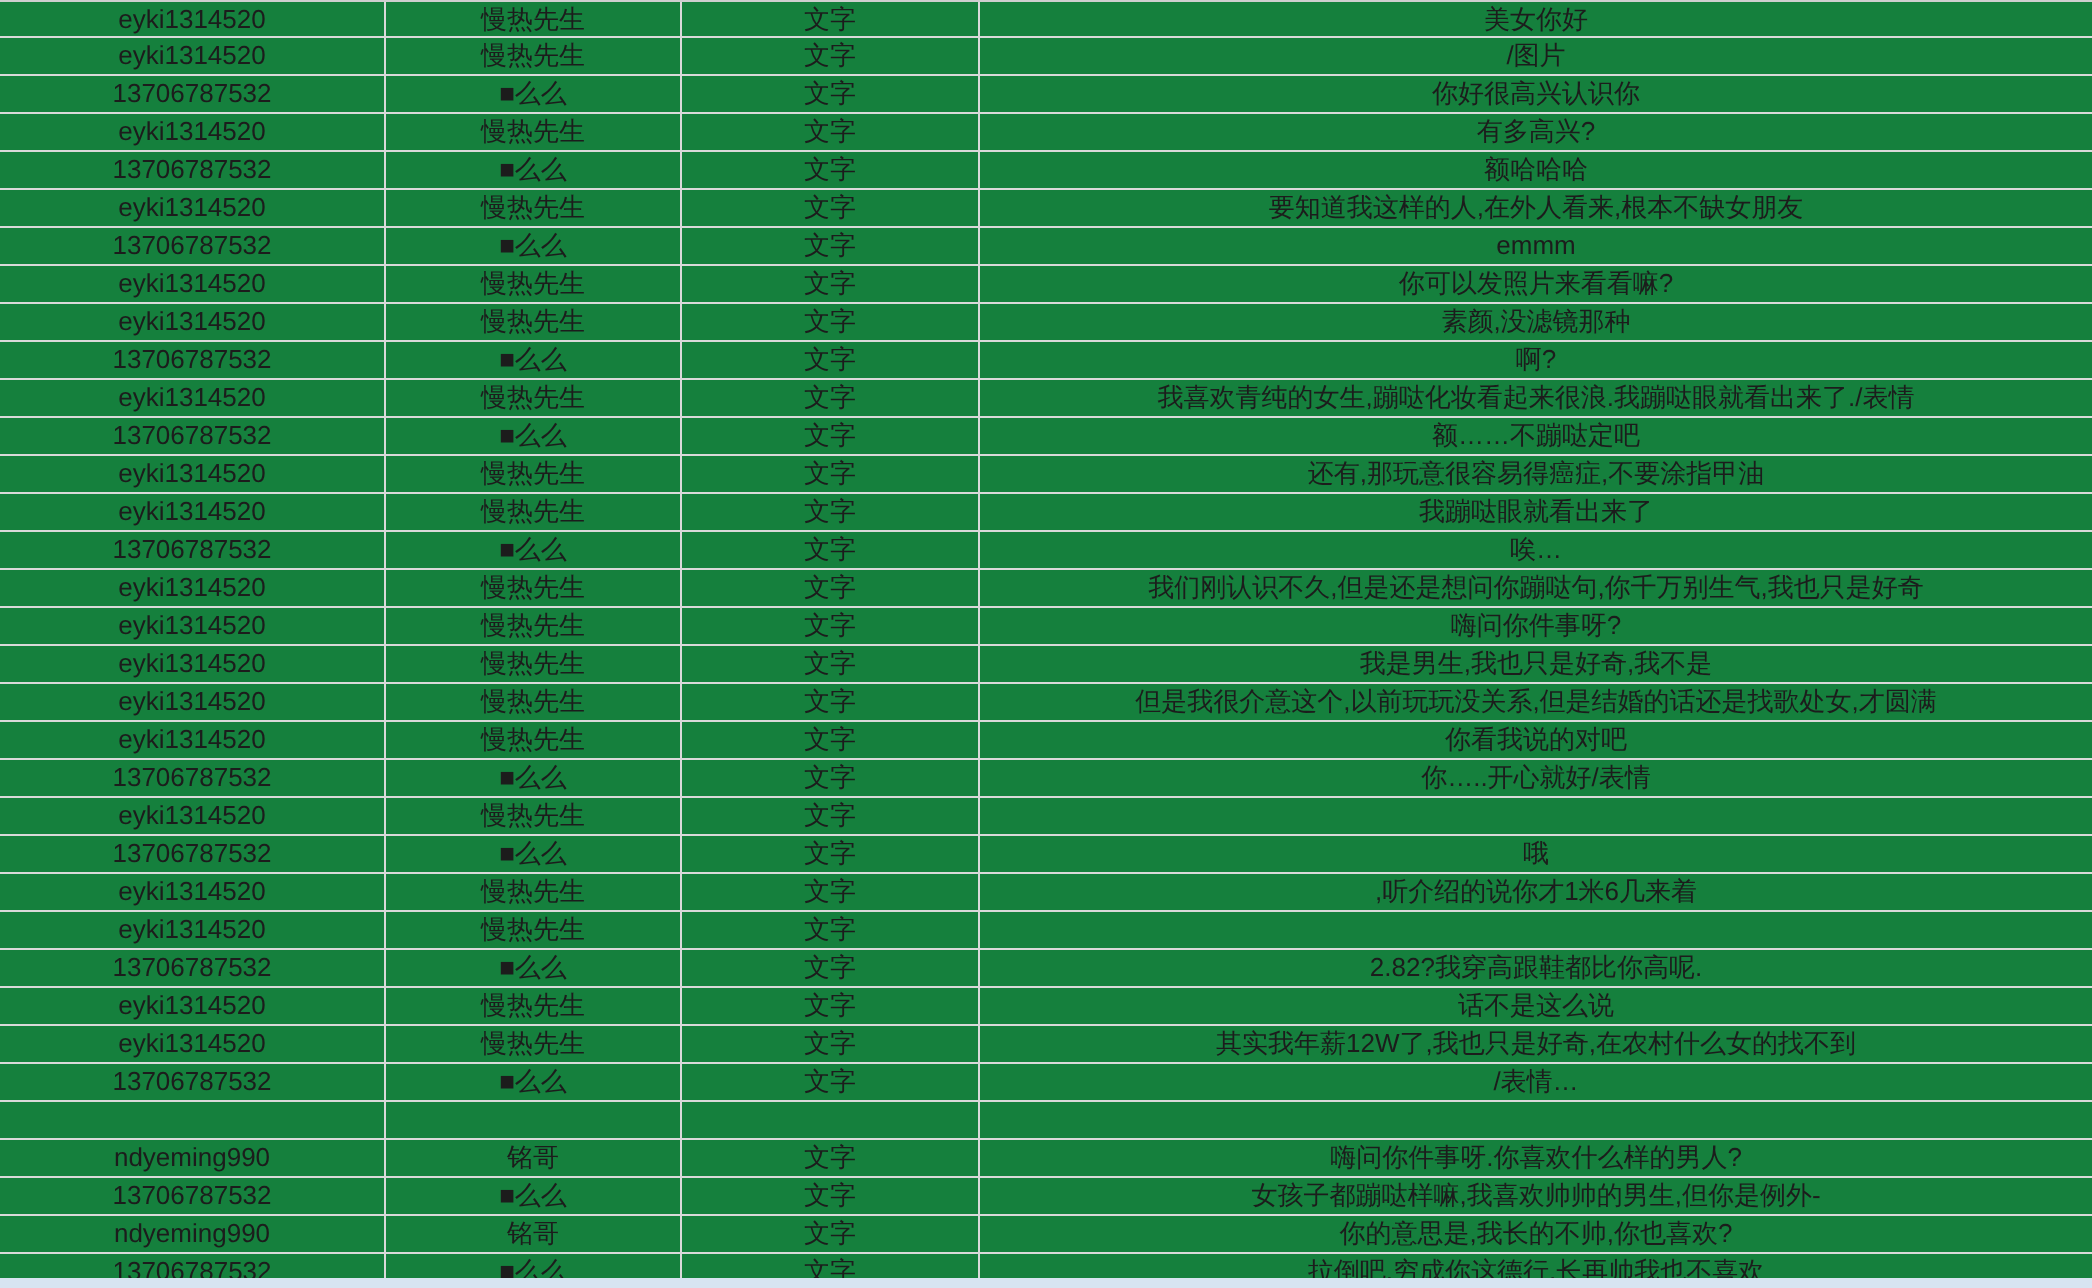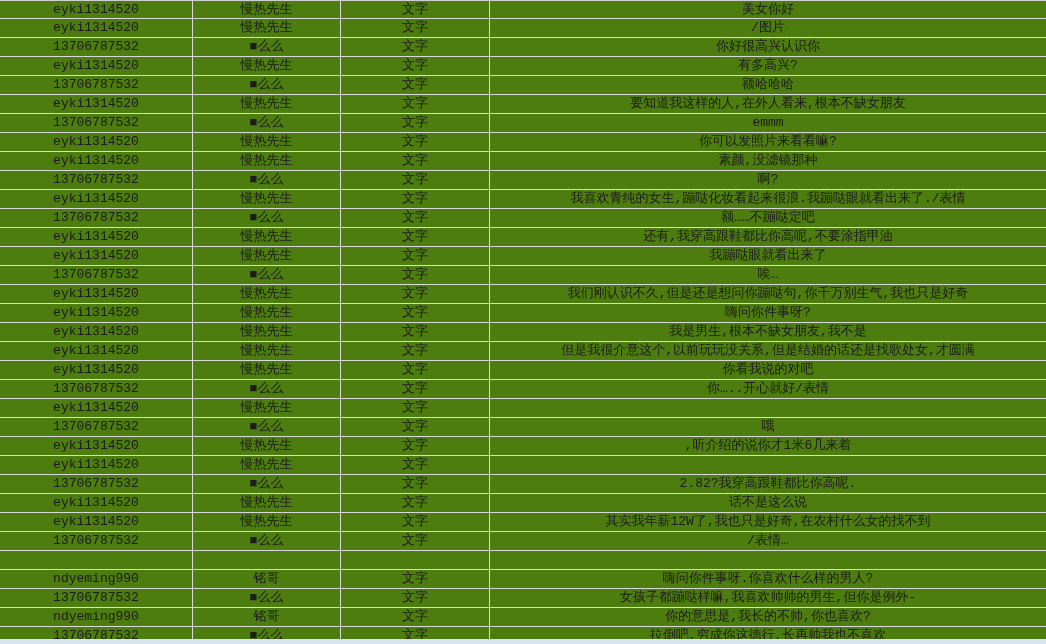--- a/index.html
+++ b/index.html
@@ -1,21 +1,21 @@
 <!DOCTYPE html>
 <html><head>
 <meta charset="utf-8">
 <style>
   html,body{margin:0;padding:0;background:#ffffff;}
   .sheet{
     position:relative;
     width:1046px;height:644px;
     overflow:hidden;
-    background:#4d7c0f;
-    font-family:Liberation Mono, monospace;
+    background:#15803d;
+    font-family:Liberation Sans, sans-serif;
     font-size:13px;
     color:#1c1c1c;
   }
   .rows{position:absolute;top:0;left:0;width:1046px;}
   .row{
     display:grid;
     grid-template-columns:193px 148px 149px 556px;
     height:19px;
     box-sizing:border-box;
     border-bottom:1px solid #d9d9d9;
@@ -111,21 +111,21 @@
       <div class="row">
     <div class="cell account">13706787532</div>
     <div class="cell nickname">■么么</div>
     <div class="cell type">文字</div>
     <div class="cell content">额……不蹦哒定吧</div>
   </div>
       <div class="row">
     <div class="cell account">eyki1314520</div>
     <div class="cell nickname">慢热先生</div>
     <div class="cell type">文字</div>
-    <div class="cell content">还有,我穿高跟鞋都比你高呢,不要涂指甲油</div>
+    <div class="cell content">还有,那玩意很容易得癌症,不要涂指甲油</div>
   </div>
       <div class="row">
     <div class="cell account">eyki1314520</div>
     <div class="cell nickname">慢热先生</div>
     <div class="cell type">文字</div>
     <div class="cell content">我蹦哒眼就看出来了</div>
   </div>
       <div class="row">
     <div class="cell account">13706787532</div>
     <div class="cell nickname">■么么</div>
@@ -141,21 +141,21 @@
       <div class="row">
     <div class="cell account">eyki1314520</div>
     <div class="cell nickname">慢热先生</div>
     <div class="cell type">文字</div>
     <div class="cell content">嗨问你件事呀?</div>
   </div>
       <div class="row">
     <div class="cell account">eyki1314520</div>
     <div class="cell nickname">慢热先生</div>
     <div class="cell type">文字</div>
-    <div class="cell content">我是男生,根本不缺女朋友,我不是</div>
+    <div class="cell content">我是男生,我也只是好奇,我不是</div>
   </div>
       <div class="row">
     <div class="cell account">eyki1314520</div>
     <div class="cell nickname">慢热先生</div>
     <div class="cell type">文字</div>
     <div class="cell content">但是我很介意这个,以前玩玩没关系,但是结婚的话还是找歌处女,才圆满</div>
   </div>
       <div class="row">
     <div class="cell account">eyki1314520</div>
     <div class="cell nickname">慢热先生</div>

